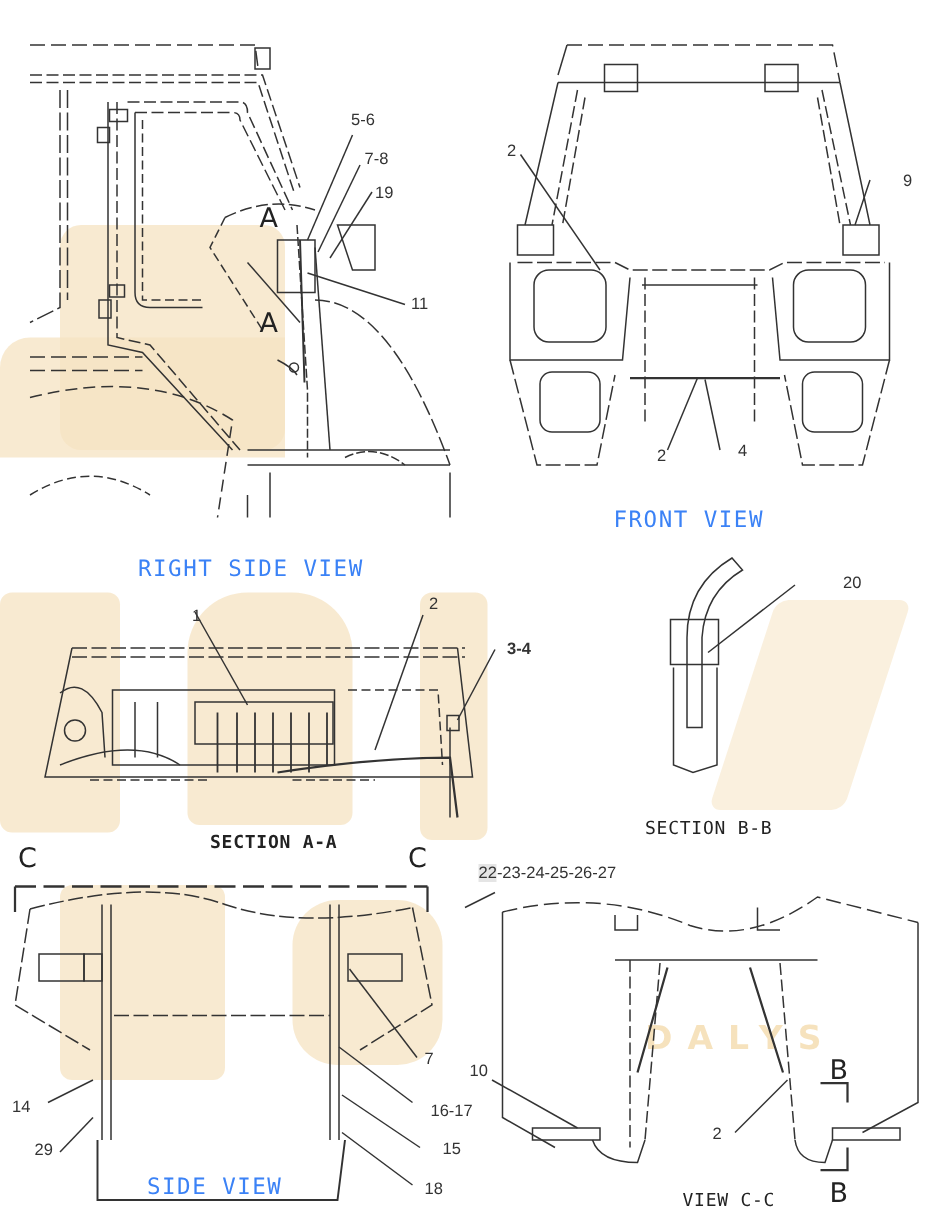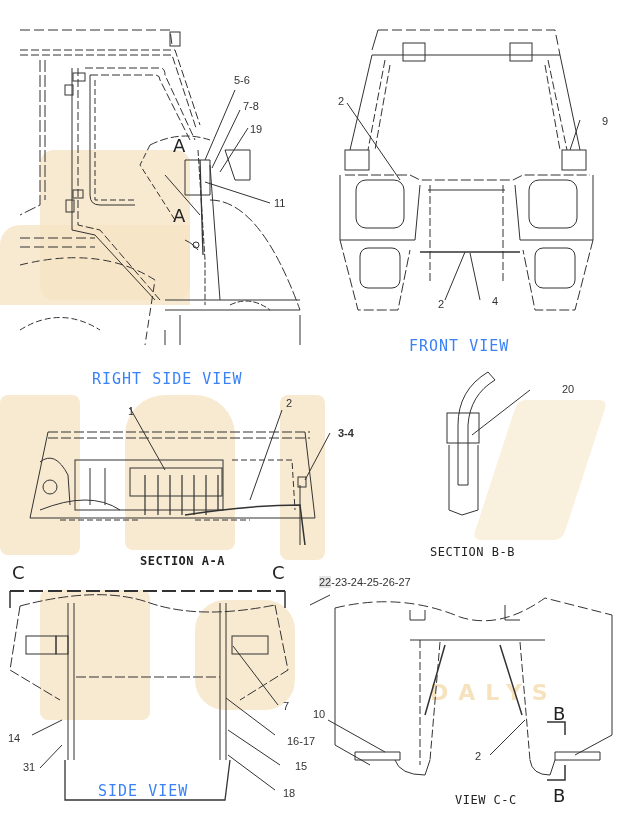--- a/index.html
+++ b/index.html
@@ -197,21 +197,21 @@
 <div class="callout" style="left:438px;top:298px;">2</div>
 <div class="callout" style="left:492px;top:295px;">4</div>
 
 <div class="callout" style="left:128px;top:405px;">1</div>
 <div class="callout" style="left:286px;top:397px;">2</div>
 <div class="callout" style="left:338px;top:427px;font-weight:bold;">3-4</div>
 
 <div class="callout" style="left:562px;top:383px;">20</div>
 
 <div class="callout" style="left:8px;top:732px;">14</div>
-<div class="callout" style="left:23px;top:761px;">31</div>
+<div class="callout" style="left:23px;top:761px;">29</div>
 <div class="callout" style="left:283px;top:700px;">7</div>
 <div class="callout" style="left:287px;top:735px;text-align:right;">16-17</div>
 <div class="callout" style="left:295px;top:760px;">15</div>
 <div class="callout" style="left:283px;top:787px;">18</div>
 
 <div class="callout" style="left:313px;top:708px;">10</div>
 <div class="callout" style="left:475px;top:750px;">2</div>
 <div class="callout" style="left:319px;top:576px;">
   <span class="hl">22</span><span>-23-24-25-26-27</span>
 </div>

